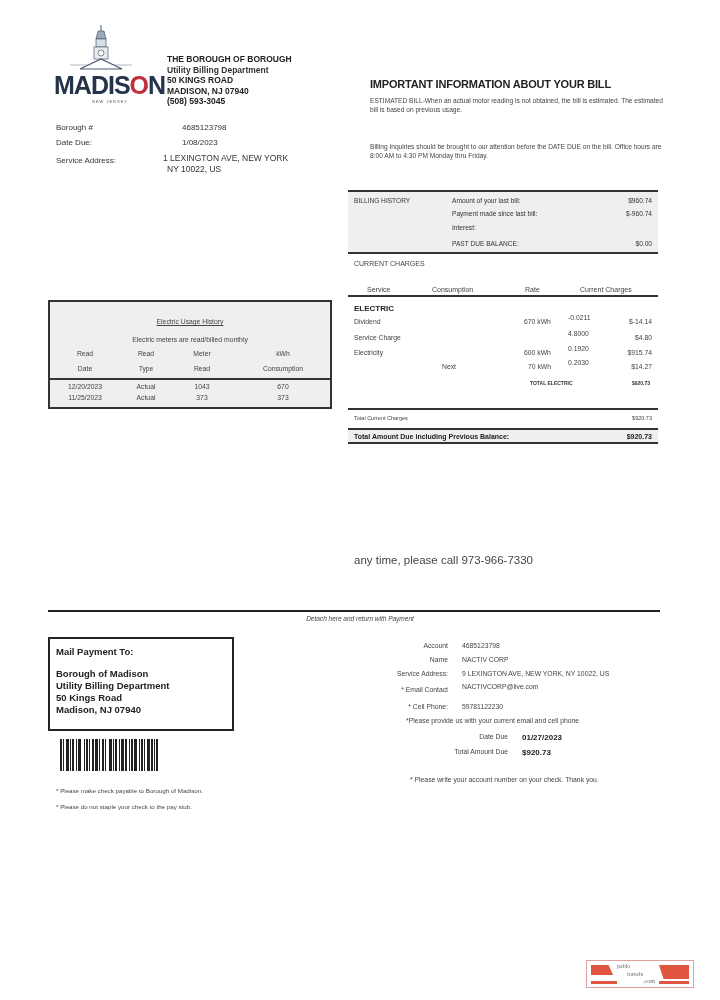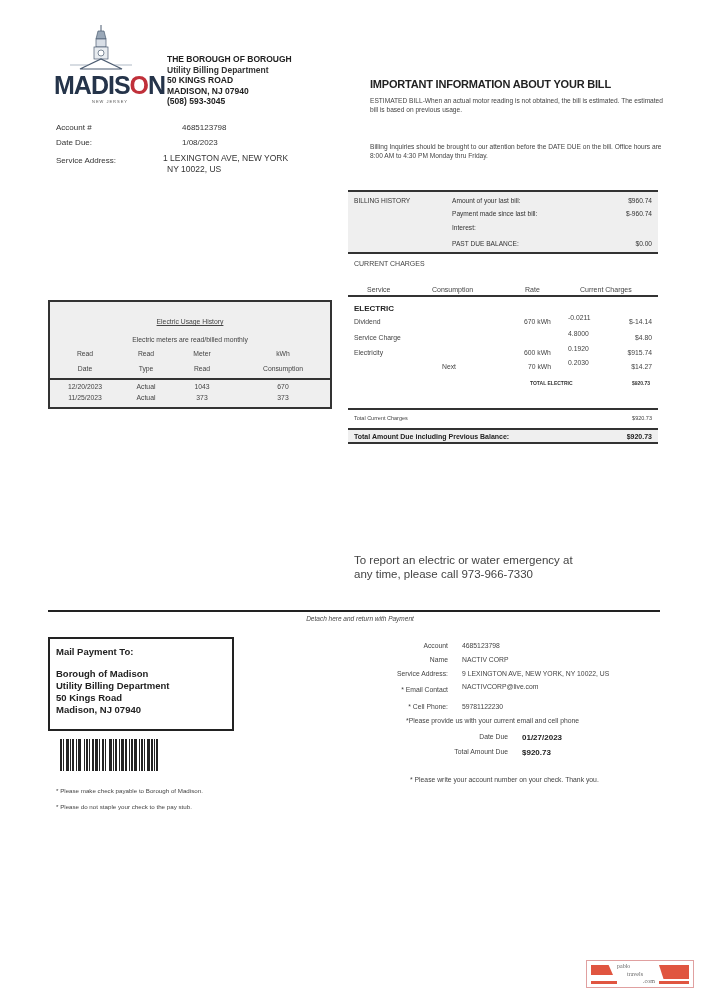--- a/index.html
+++ b/index.html
@@ -103,21 +103,21 @@
 <div class="abs org">
   <div>THE BOROUGH OF BOROUGH</div>
   <div class="l2">Utility Billing Department</div>
   <div>50 KINGS ROAD</div>
   <div>MADISON, NJ 07940</div>
   <div>(508) 593-3045</div>
 </div>
 
 <div class="abs acct-info">
   <div class="row" style="top:0;">
-    <span class="lbl">Account #</span>
+    <span class="lbl">Borough #</span>
     <span class="val" style="left:126px;">4685123798</span>
   </div>
   <div class="row" style="top:15px;">
     <span class="lbl">Date Due:</span>
     <span class="val" style="left:126px;">1/08/2023</span>
   </div>
   <div class="row" style="top:30px;">
     <span class="lbl" style="top:3px;">Service Address:</span>
     <span class="val" style="left:107px;font-size:8.5px;">1 LEXINGTON AVE, NEW YORK</span>
     <span class="val" style="left:111px;top:11px;font-size:8.5px;">NY 10022, US</span>
@@ -221,21 +221,20 @@
   </div>
   <div class="row" style="top:92px;">
     <span style="left:0px;">11/25/2023</span>
     <span style="left:61px;">Actual</span>
     <span style="left:117px;">373</span>
     <span style="left:198px;">373</span>
   </div>
 </div>
 
 <div class="abs emerg">
-  <div>To report an electric or water emergency at</div>
   <div>any time, please call 973-966-7330</div>
 </div>
 
 <div class="abs cutline"></div>
 <div class="abs detach">Detach here and return with Payment</div>
 
 <div class="abs mail">
   <div class="hd">Mail Payment To:</div>
   <div>Borough of Madison</div>
   <div>Utility Billing Department</div>

